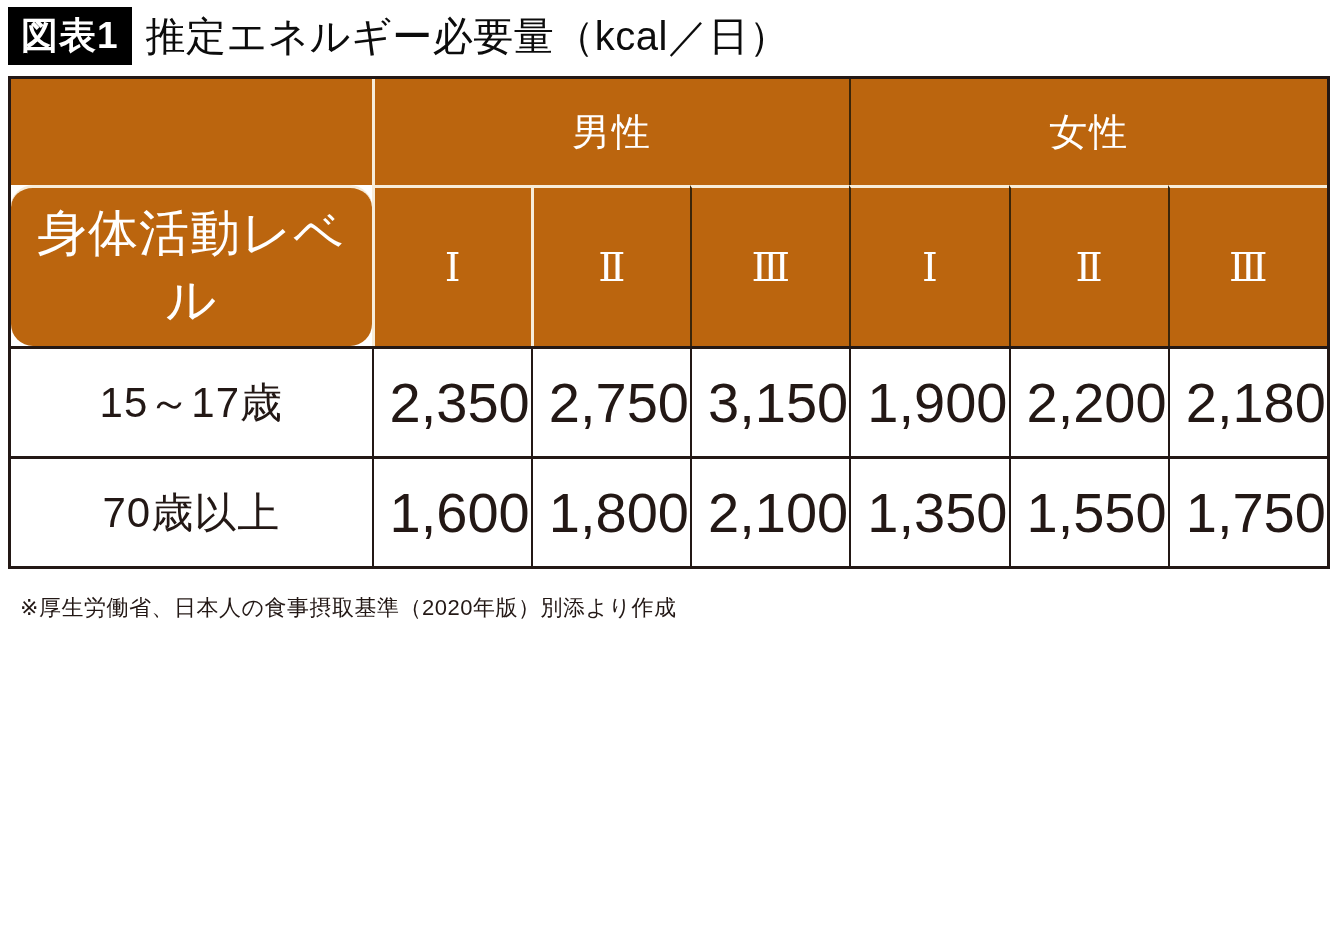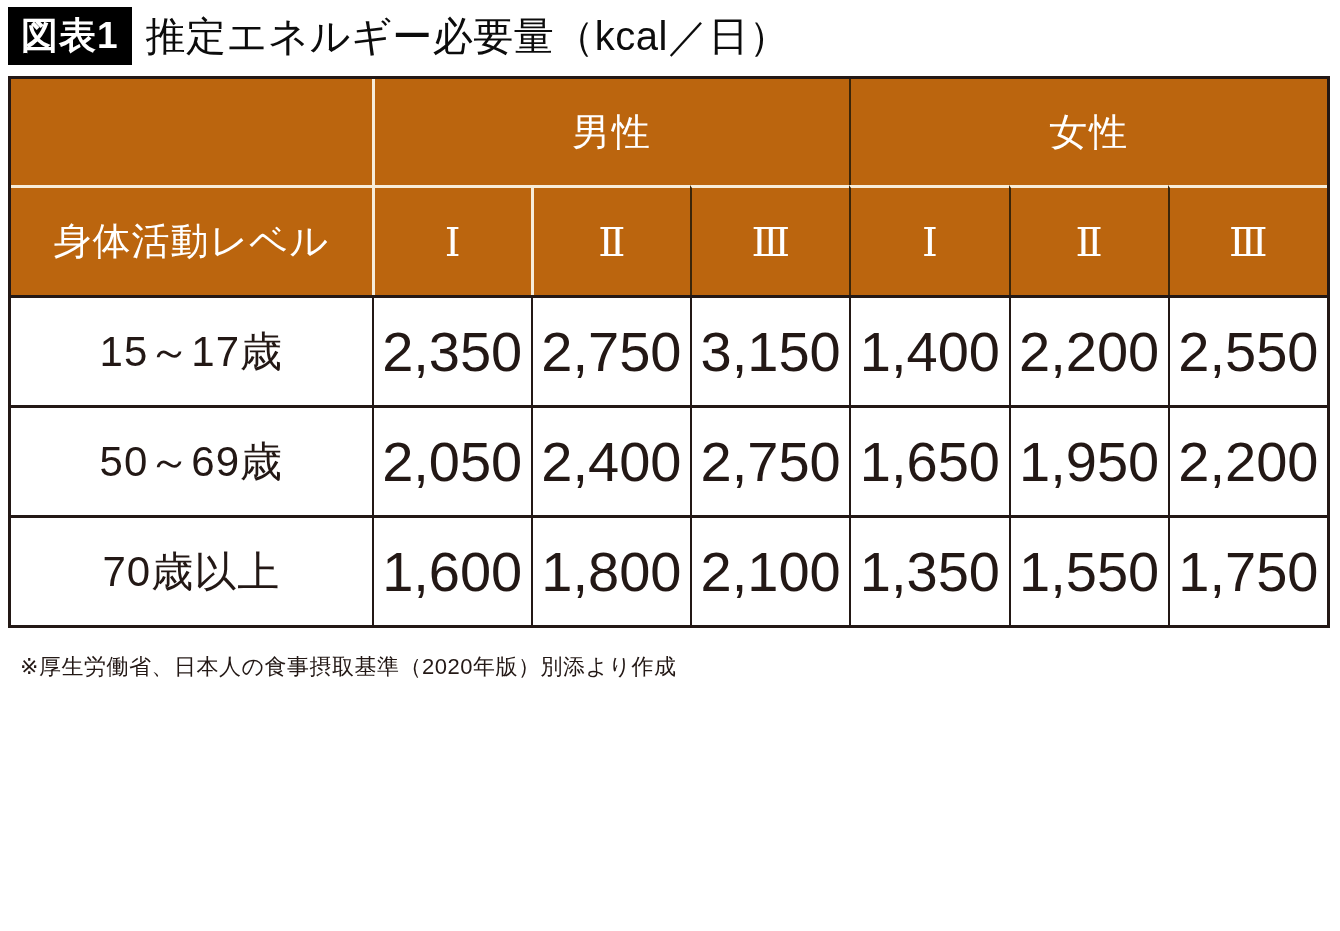--- a/index.html
+++ b/index.html
@@ -44,34 +44,34 @@
   thead th {
     background: #bb650e;
     color: #ffffff;
     font-weight: normal;
     text-align: center; vertical-align: middle;
     padding: 12px;
   }
   tr.group-row th { height: 106px; font-size: 38px; letter-spacing: 2px; }
   tr.level-row th { height: 110px; border-top: 3px solid #f7ecd9; }
 
-  th.row-header-label { font-size: 38px; letter-spacing: 1px; }
+  th.row-header-label { font-size: 50px; letter-spacing: 1px; border-radius: 22px; }
   th.sep-light { border-left: 3px solid #f7ecd9; }
   th.sep-dark  { border-left: 2px solid #3a2509; }
   th.roman {
     font-family: "DejaVu Serif", "Liberation Serif", serif;
     font-size: 40px; font-weight: normal;
   }
 
   tbody td {
     background: #ffffff;
     height: 110px;
     text-align: center; vertical-align: middle;
     border-top: 3px solid #231815;
-    padding: 8px;
+    padding: 16px;
   }
   tbody td.val { border-left: 2px solid #231815; font-size: 56px; letter-spacing: 0px; }
   tbody td.age { font-size: 42px; letter-spacing: 1px; }
 
   
   .footnote {
     margin: 24px 0 0 20px;
     font-size: 22px; color: #231815;
     letter-spacing: 0.5px;
     white-space: nowrap;
@@ -112,32 +112,23 @@
         <th class="roman sep-dark">Ⅱ</th>
         <th class="roman sep-dark">Ⅲ</th>
       </tr>
     </thead>
     <tbody>
       <tr>
         <td class="age">15～17歳</td>
         <td class="val">2,350</td>
         <td class="val">2,750</td>
         <td class="val">3,150</td>
-        <td class="val">1,400</td>
+        <td class="val">1,900</td>
         <td class="val">2,200</td>
-        <td class="val">2,550</td>
-      </tr>
-      <tr>
-        <td class="age">50～69歳</td>
-        <td class="val">2,050</td>
-        <td class="val">2,400</td>
-        <td class="val">2,750</td>
-        <td class="val">1,650</td>
-        <td class="val">1,950</td>
-        <td class="val">2,200</td>
+        <td class="val">2,180</td>
       </tr>
       <tr>
         <td class="age">70歳以上</td>
         <td class="val">1,600</td>
         <td class="val">1,800</td>
         <td class="val">2,100</td>
         <td class="val">1,350</td>
         <td class="val">1,550</td>
         <td class="val">1,750</td>
       </tr>

